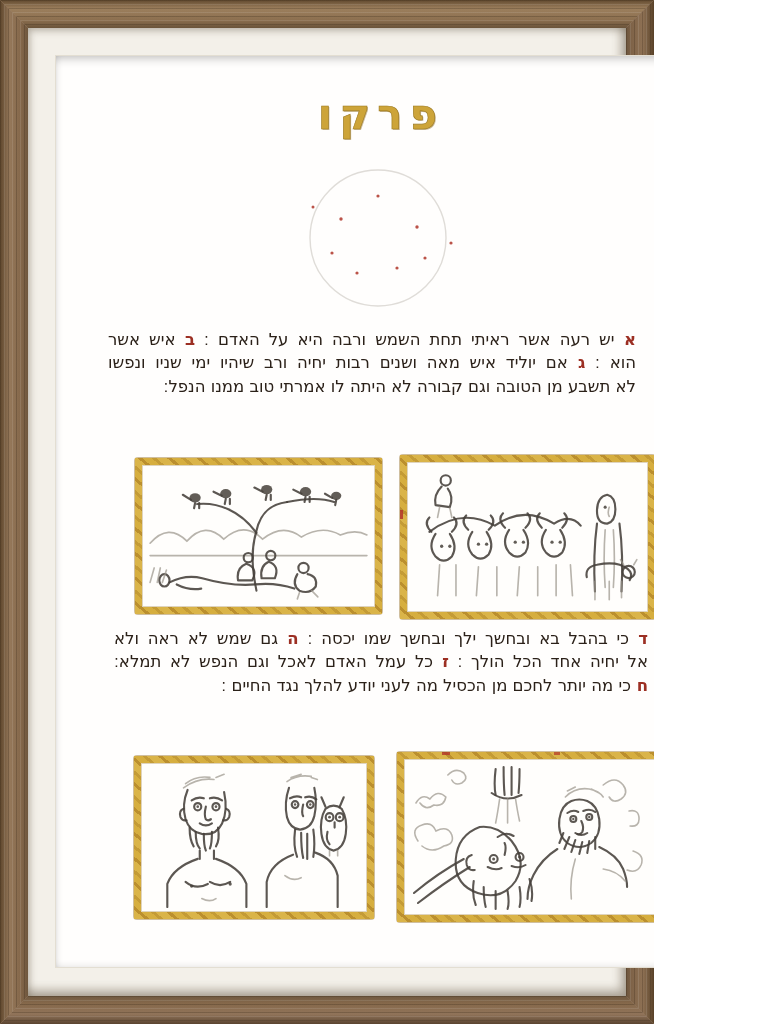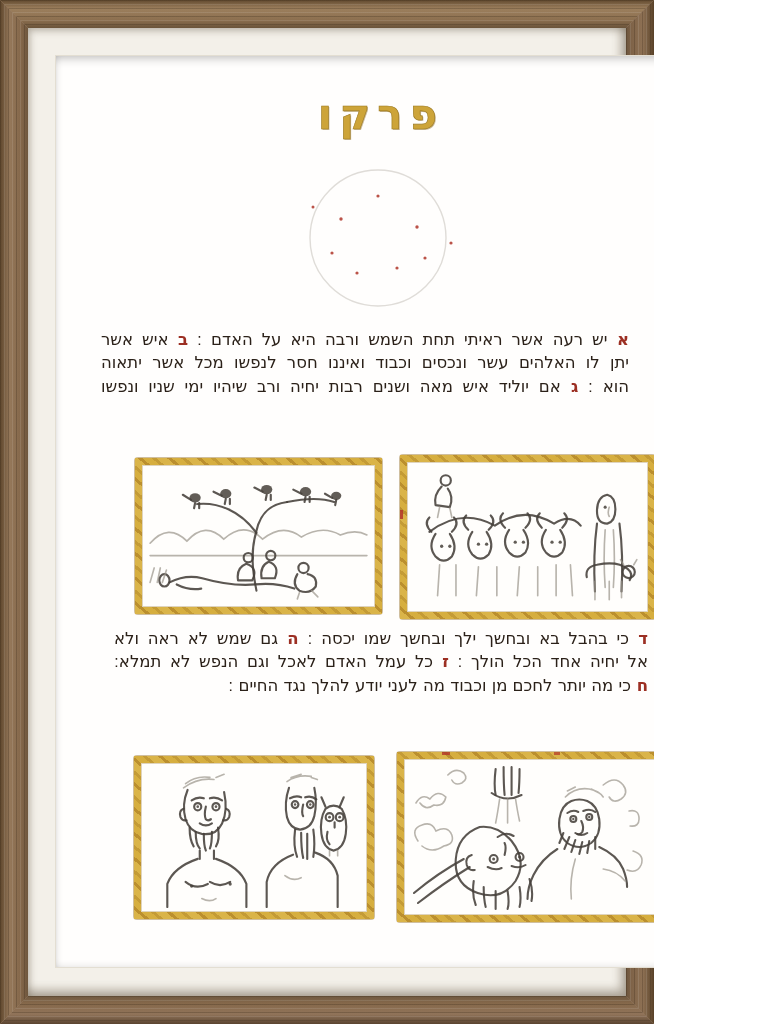--- a/index.html
+++ b/index.html
@@ -46,21 +46,21 @@
   
   .title{position:absolute;left:0;right:0;top:34px;text-align:center;
          font-size:42px;font-weight:bold;letter-spacing:7px;color:#cda439;
          -webkit-text-stroke:.6px #9a7820;text-shadow:1px 1px 0 rgba(140,105,30,.45);}
 
   
   .sun{position:absolute;left:219px;top:91px;width:206px;height:182px;}
 
   
   .block{position:absolute;direction:rtl;color:#2b2119;font-size:16.5px;line-height:23.4px;}
-  .block1{left:45px;top:272px;width:528px;}
+  .block1{left:52px;top:272px;width:528px;}
   .block2{left:58px;top:571px;width:534px;}
   .tline{text-align:justify;text-align-last:justify;white-space:normal;}
   .tline.endline{text-align-last:right;}
   .vnum{color:#9c2f23;font-weight:bold;}
 
   
   .gbox{position:absolute;background:#fffefc;border:7px solid transparent;border-radius:3px;
         border-image:repeating-linear-gradient(40deg,#dab449 0 7px,#bb8f2e 7px 10px,#d6ae3f 10px 16px,#c49b36 16px 19px) 7;
         box-shadow:0 0 0 1px rgba(150,115,45,.45), inset 0 0 0 1px rgba(150,115,45,.30);}
   .gbox svg{position:absolute;left:4px;top:4px;right:4px;bottom:4px;width:calc(100% - 8px);height:calc(100% - 8px);}
@@ -175,22 +175,22 @@
           <circle cx="103" cy="49" r="1.6"></circle>
           <circle cx="150" cy="111" r="1.6"></circle>
         <circle cx="57" cy="106" r="1.6"></circle>
           <circle cx="176" cy="96" r="1.6"></circle>
           <circle cx="38" cy="60" r="1.5"></circle>
       </g>
     </svg>
 
     <div class="block block1">
         <div class="tline"><span class="vnum">א </span><span>יש רעה אשר ראיתי תחת השמש ורבה היא על האדם ׃ </span><span class="vnum">ב </span><span>איש אשר</span></div>
-        <div class="tline"><span>יתן לו האלהים עשר ונכסים וכבוד ואיננו חסר לנפשו מכל אשר יתאוה</span></div>
         <div class="tline"><span>הוא ׃ </span><span class="vnum">ג </span><span>אם יוליד איש מאה ושנים רבות יחיה ורב שיהיו ימי שניו ונפשו</span></div>
+        <div class="tline endline"><span>לא תשבע מן הטובה וגם קבורה לא היתה לו אמרתי טוב ממנו הנפל׃</span></div>
       </div>
 
     <div class="gbox box-tl">
       <svg viewBox="0 0 220 130" preserveAspectRatio="none">
         <path class="sk2" d="M4,72 Q22,52 40,70 Q58,50 76,68 Q96,50 114,68 Q134,52 152,66 Q172,54 190,64 Q205,58 216,64"></path>
         <path class="sk2" opacity=".4" d="M4,84 H216"></path>
         <path class="sk" d="M108,118 C104,98 102,80 108,60 C112,42 122,34 138,32"></path>
         <path class="sk" d="M108,62 C92,40 70,32 50,34"></path>
         <path class="sk" d="M138,32 C158,28 172,28 184,32"></path>
         <ellipse class="skf" cx="48" cy="28" rx="5.5" ry="4.5"></ellipse>
@@ -248,21 +248,21 @@
         <path class="sk" d="M172,108 q-2,-10 10,-12 q20,-4 30,4 q6,5 2,11"></path>
         <circle class="sk" cx="213" cy="103" r="6"></circle>
           <path class="sk2" d="M208,96 l-3,-5 M218,96 l3,-5"></path>
         <path class="sk2" d="M180,112 l0,18 M194,112 l0,18 M206,112 l0,16"></path>
       </svg>
     </div>
 
     <div class="block block2">
         <div class="tline"><span class="vnum">ד </span><span>כי בהבל בא ובחשך ילך ובחשך שמו יכסה ׃ </span><span class="vnum">ה </span><span>גם שמש לא ראה ולא</span></div>
         <div class="tline"><span>אל יחיה אחד הכל הולך ׃ </span><span class="vnum">ז </span><span>כל עמל האדם לאכל וגם הנפש לא תמלא׃</span></div>
-        <div class="tline endline"><span class="vnum">ח </span><span>כי מה יותר לחכם מן וכבוד מה לעני יודע להלך נגד החיים ׃</span></div>
+        <div class="tline endline"><span class="vnum">ח </span><span>כי מה יותר לחכם מן הכסיל מה לעני יודע להלך נגד החיים ׃</span></div>
       </div>
 
     <div class="gbox box-bl">
       <svg viewBox="0 0 215 135" preserveAspectRatio="none">
         <path class="sk2" d="M40,16 q10,-8 24,-6 M38,20 q14,-10 30,-8 M70,10 l8,-3"></path>
         <path class="sk" d="M42,22 q-6,14 -2,28 q4,12 16,14 q14,2 20,-10 q6,-12 2,-30"></path>
         <circle class="sk" cx="52" cy="38" r="3.5"></circle>
           <circle class="skf" cx="52" cy="38" r="1.3"></circle>
         <circle class="sk" cx="70" cy="38" r="3.5"></circle>
           <circle class="skf" cx="70" cy="38" r="1.3"></circle>

